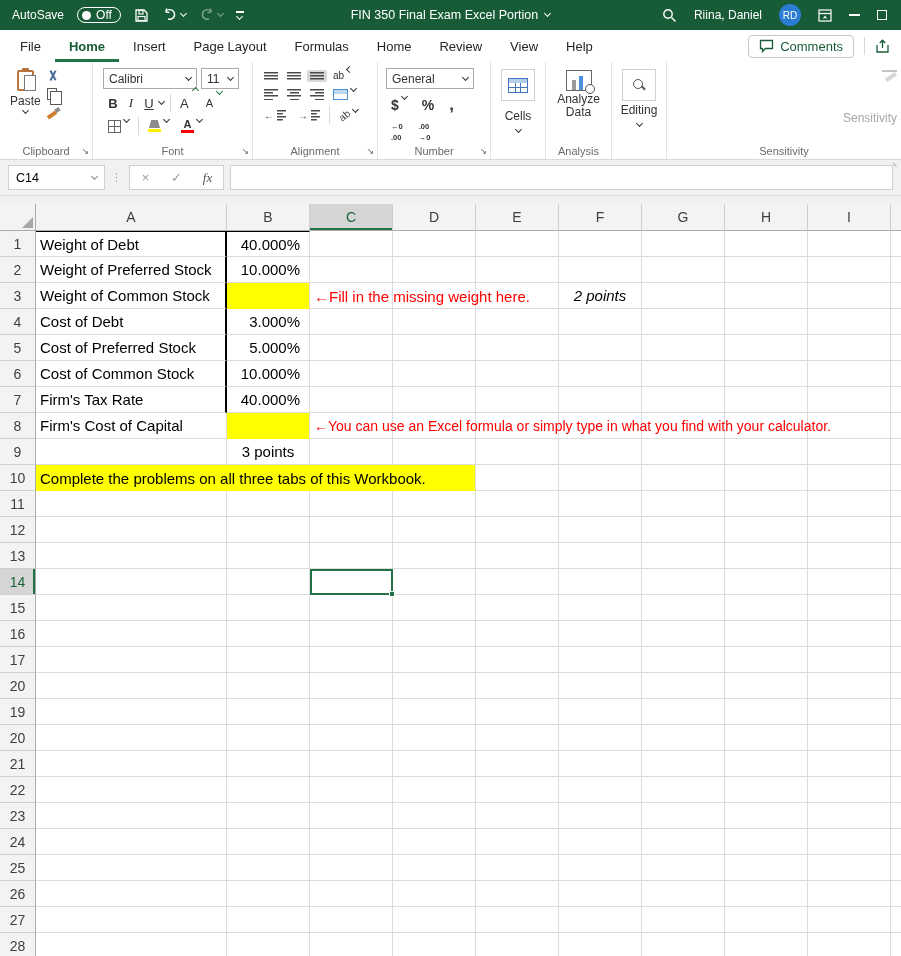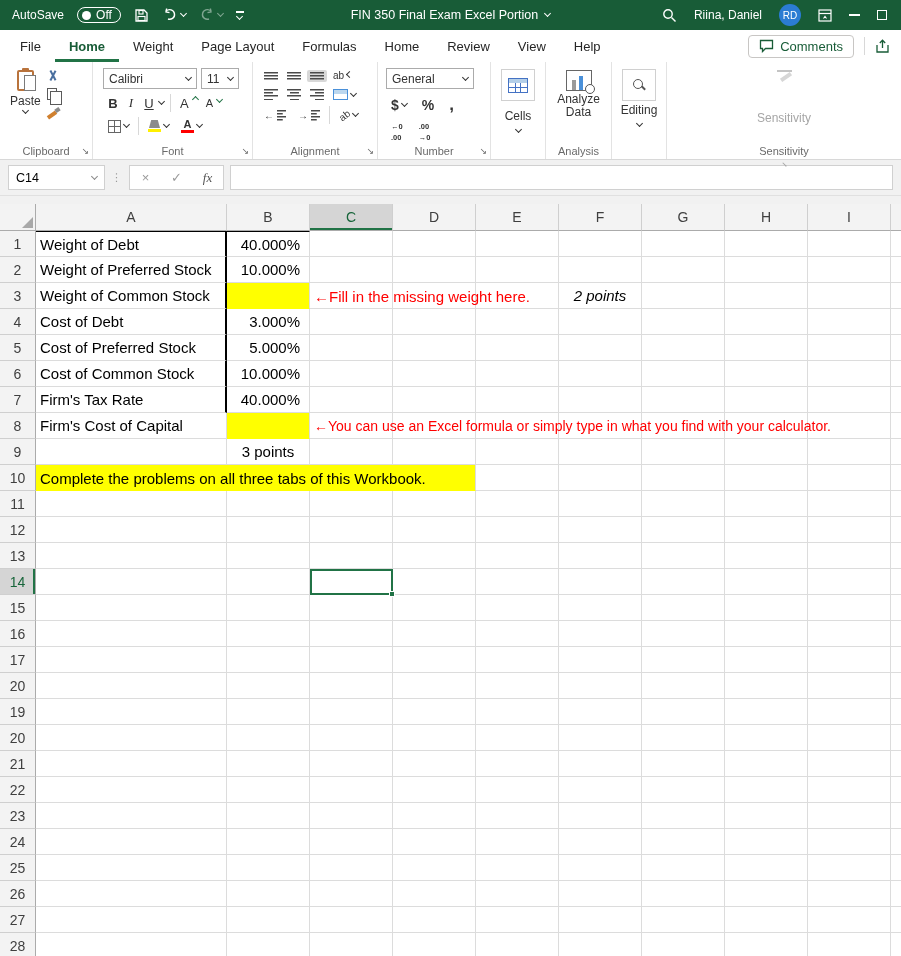--- a/index.html
+++ b/index.html
@@ -43,21 +43,21 @@
   .share-btn { color:#185C37; cursor:pointer; display:flex; }
 
   
   .ribbon { height:98px; background:#fff; display:flex; border-bottom:1px solid #d8d8d8;
             flex-shrink:0; font-size:12px; color:#333; }
   .rgroup { border-right:1px solid #e3e3e3; position:relative; padding:4px 4px 16px 4px;
             display:flex; flex-direction:column; flex-shrink:0; }
   .glabel { position:absolute; bottom:2px; left:0; right:0; text-align:center;
             font-size:11px; color:#6a6a6a; }
   .lnch { position:absolute; right:3px; bottom:3px; font-size:9px; color:#6a6a6a; cursor:pointer; }
-  .rbtn { display:inline-flex; align-items:center; justify-content:center; gap:3px;
+  .rbtn { display:inline-flex; justify-content:center; gap:3px;
           padding:2px 3px; color:#333; cursor:pointer; border-radius:2px; }
   .rbtn.on { background:#d8d8d8; }
   .rrow { display:flex; align-items:center; gap:4px; margin:2px 0; }
   .rsel { height:21px; border:1px solid #ababab; background:#fff; display:flex;
           align-items:center; justify-content:space-between; padding:0 5px; cursor:pointer; }
 
   
   .g-clip { width:93px; }
   .g-clip .inner { display:flex; gap:6px; padding-left:6px; }
   .paste-big { display:flex; flex-direction:column; align-items:center; gap:3px;
@@ -148,21 +148,21 @@
                     border:1.6px solid #555; border-radius:50%; }
   .ic-mag::after { content:""; position:absolute; left:9px; top:9px; width:5px; height:1.8px;
                    background:#555; transform:rotate(45deg); }
   .g-ana { width:66px; align-items:center; }
   .ic-analyze { width:26px; height:21px; border:1px solid #666; position:relative; margin-top:4px;
     background:linear-gradient(#9a9a9a,#9a9a9a) 5px 9px/4px 10px no-repeat,
                linear-gradient(#4a90d9,#4a90d9) 12px 5px/4px 14px no-repeat; }
   .ic-analyze::after { content:""; position:absolute; right:-4px; bottom:-4px; width:8px; height:8px;
     border:1.6px solid #555; border-radius:50%; background:#fff; }
   .two-line { text-align:center; line-height:13px; margin-top:2px; }
-  .g-sens { flex:1; align-items:center;gap:36px; }
+  .g-sens { flex:1; align-items:flex-end;gap:36px; }
   .ic-sens { width:15px; height:19px; border:1.5px solid #c4c4c4; position:relative;
              margin-top:4px; background:#fafafa; }
   .ic-sens::after { content:""; position:absolute; left:2px; top:4px; width:12px; height:4px;
                     background:#d6d6d6; transform:rotate(-35deg); }
   .greyed { color:#a6a6a6; }
 
   
   .fbar { height:36px; background:#f1f1f1; display:flex; align-items:center; gap:6px;
           padding:0 8px; flex-shrink:0; border-bottom:1px solid #e0e0e0; }
   .namebox { width:97px; height:25px; background:#fff; border:1px solid #d0d0d0; display:flex;
@@ -271,21 +271,21 @@
       <span class="winbtn">
           <span class="maxbox"></span>
         </span>
     </div>
   </div>
 
   <div class="tabrow">
     <div class="tabs">
         <div class="tab">File</div>
         <div class="tab active">Home</div>
-        <div class="tab">Weight</div>
+        <div class="tab">Insert</div>
         <div class="tab">Page Layout</div>
         <div class="tab">Formulas</div>
         <div class="tab">Home</div>
         <div class="tab">Review</div>
         <div class="tab">View</div>
         <div class="tab">Help</div>
       </div>
     <div class="tabrow-right">
       <span class="comments-btn">
         <svg width="15" height="14" viewBox="0 0 15 14">

